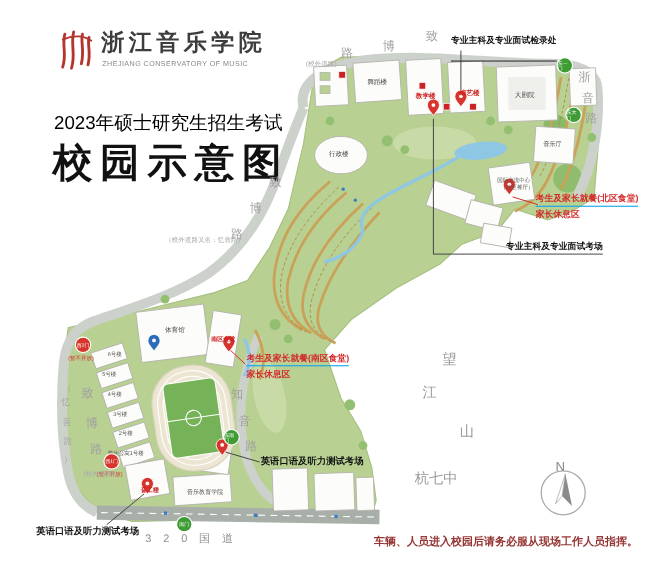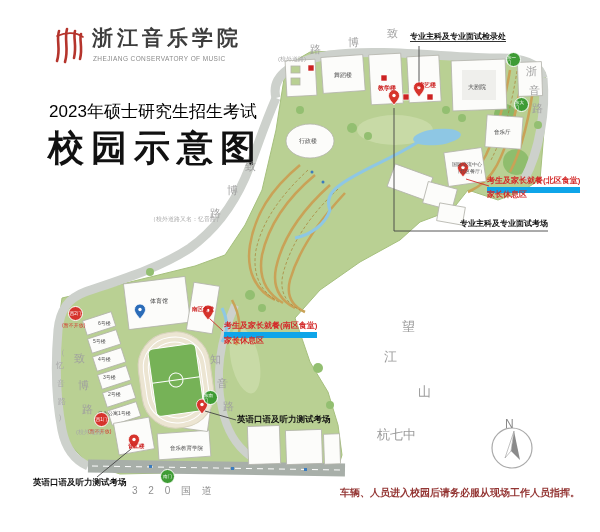--- a/index.html
+++ b/index.html
@@ -8,22 +8,22 @@
   #stage{position:absolute;inset:0;width:600px;height:532px;}
   svg.map{position:absolute;left:0;top:0;}
   .lbl{position:absolute;white-space:nowrap;line-height:1;}
   .road-ch{color:#9f9f9f;font-size:11px;}
   .road-sm{color:#a8a8a8;font-size:6px;}
   .bldg{color:#4a4a4a;font-size:6px;}
   .bldg-sm{color:#555555;font-size:5px;}
   .red-bldg{color:#cc2222;font-weight:bold;font-size:6px;}
   .callout-bk{color:#111;font-weight:bold;font-size:8px;}
   .callout-rd{color:#d42a2a;font-weight:bold;font-size:8px;}
-  .under-bk{border-bottom:1px solid #333;padding-bottom:0;}
-  .under-rd{border-bottom:6px solid #0ea5e9;padding-bottom:2px;}
+  .under-bk{border-bottom:1px solid #333;padding-bottom:14px;}
+  .under-rd{border-bottom:1px solid #0ea5e9;padding-bottom:2px;}
   .landmark{color:#9a9a9a;font-size:13px;}
   .gate{position:absolute;width:15px;height:15px;border-radius:50%;color:#fff;
         display:flex;align-items:center;justify-content:center;font-size:4.5px;
         border:1px solid #ffffff;box-sizing:border-box;}
   .gate-open{background:#3f9c35;}
   .gate-closed{background:#d6342c;}
   .closed-note{position:absolute;color:#d6342c;font-size:5px;}
   .logo-cn{font-family:"Liberation Serif","DejaVu Serif",serif;font-weight:bold;
            font-size:21px;letter-spacing:4px;color:#3d3d3d;}
   .logo-en{font-size:6.5px;color:#8a8a8a;letter-spacing:0.4px;}

